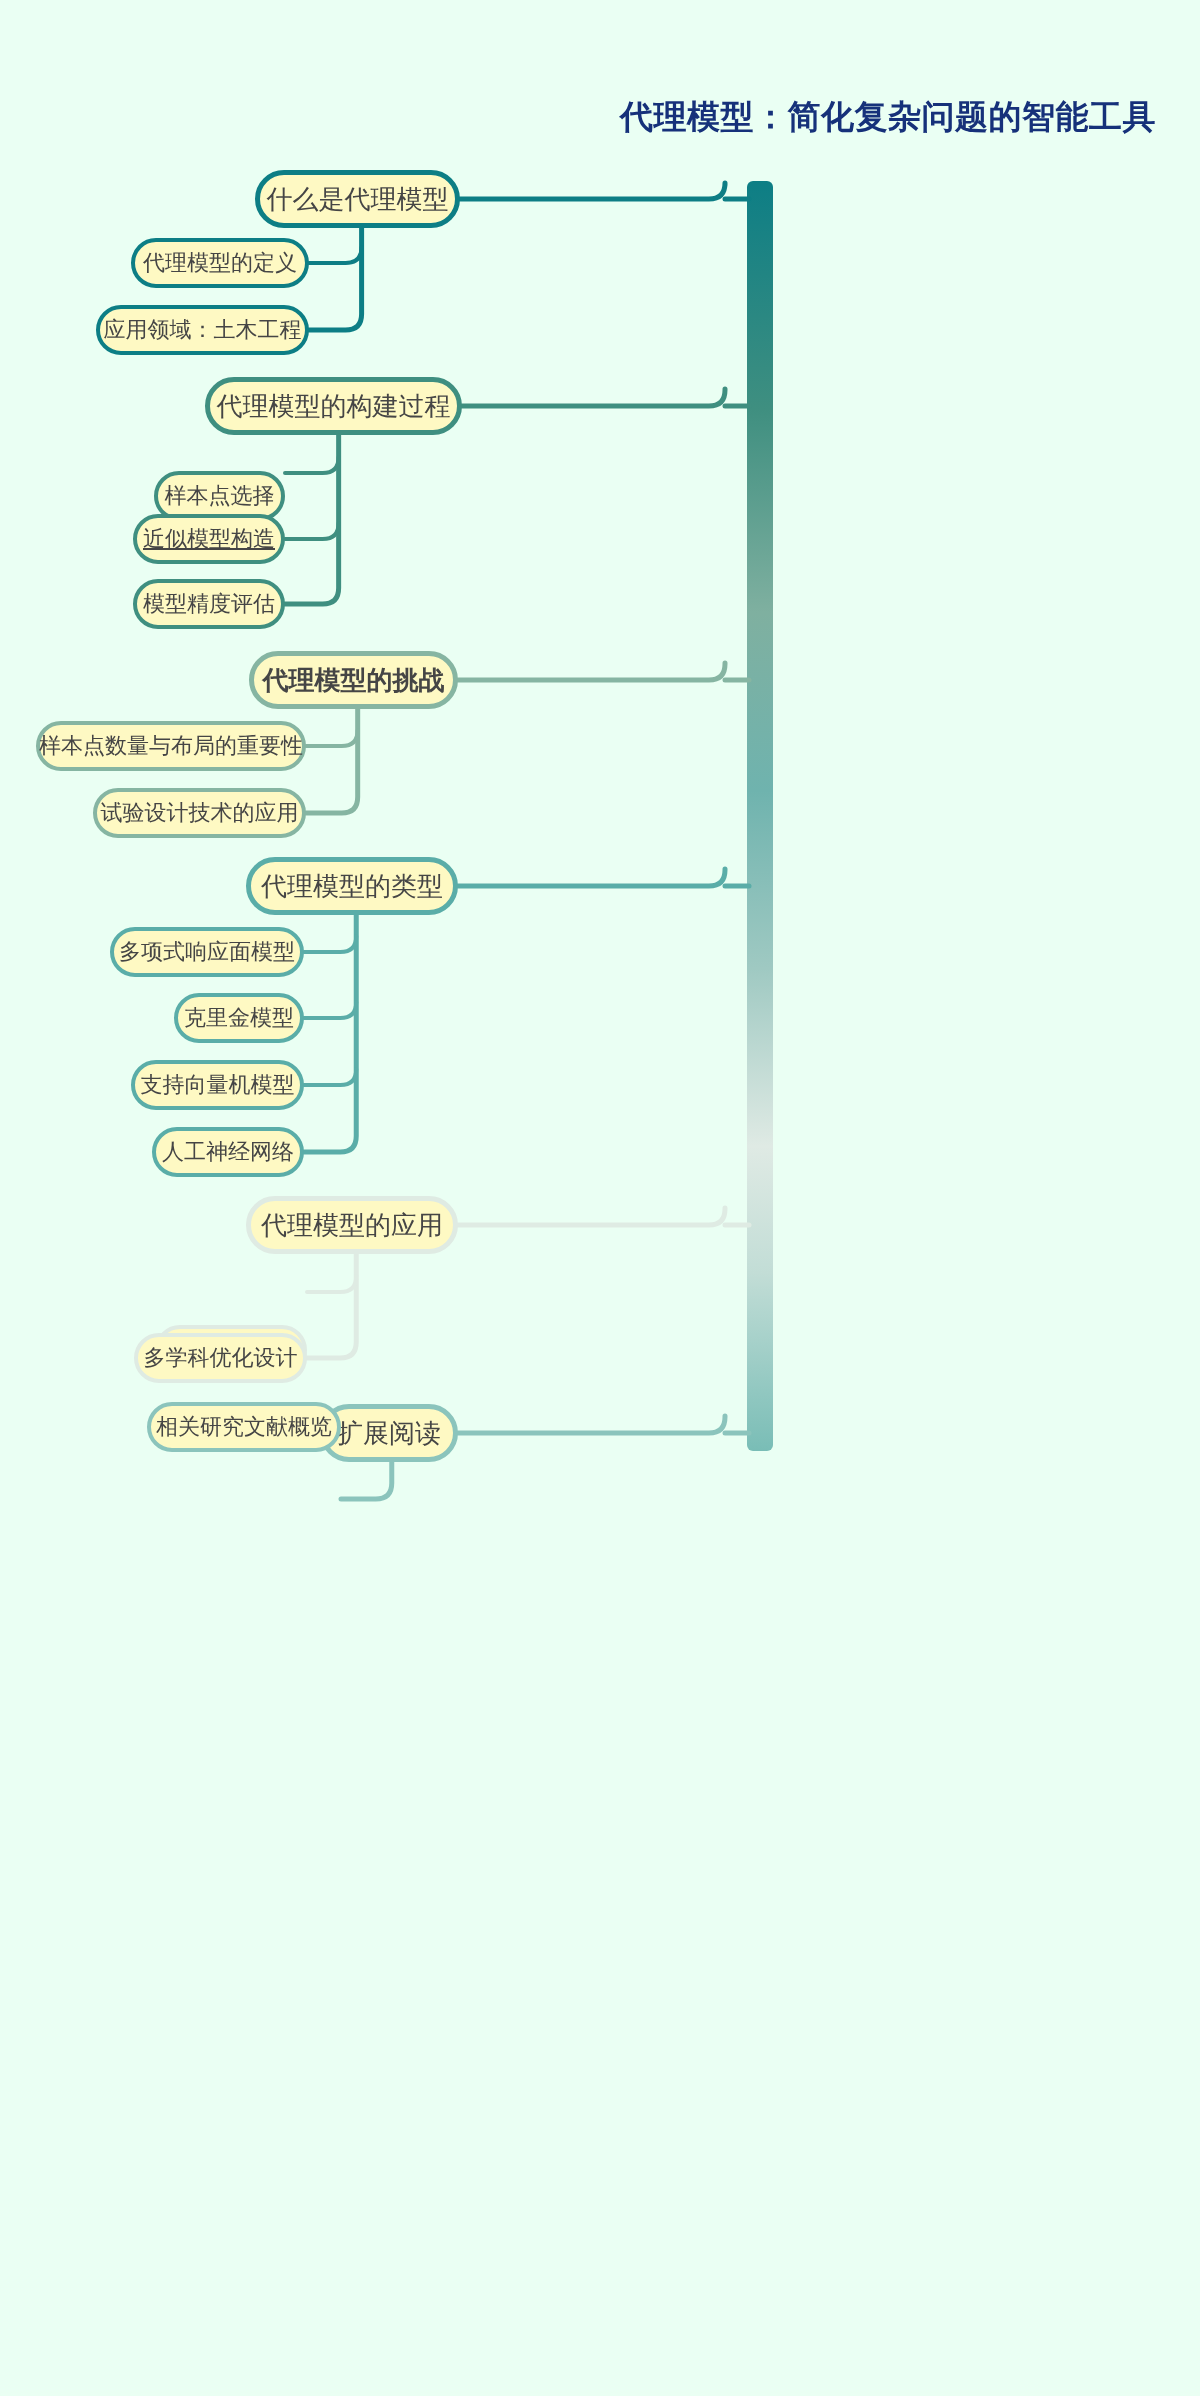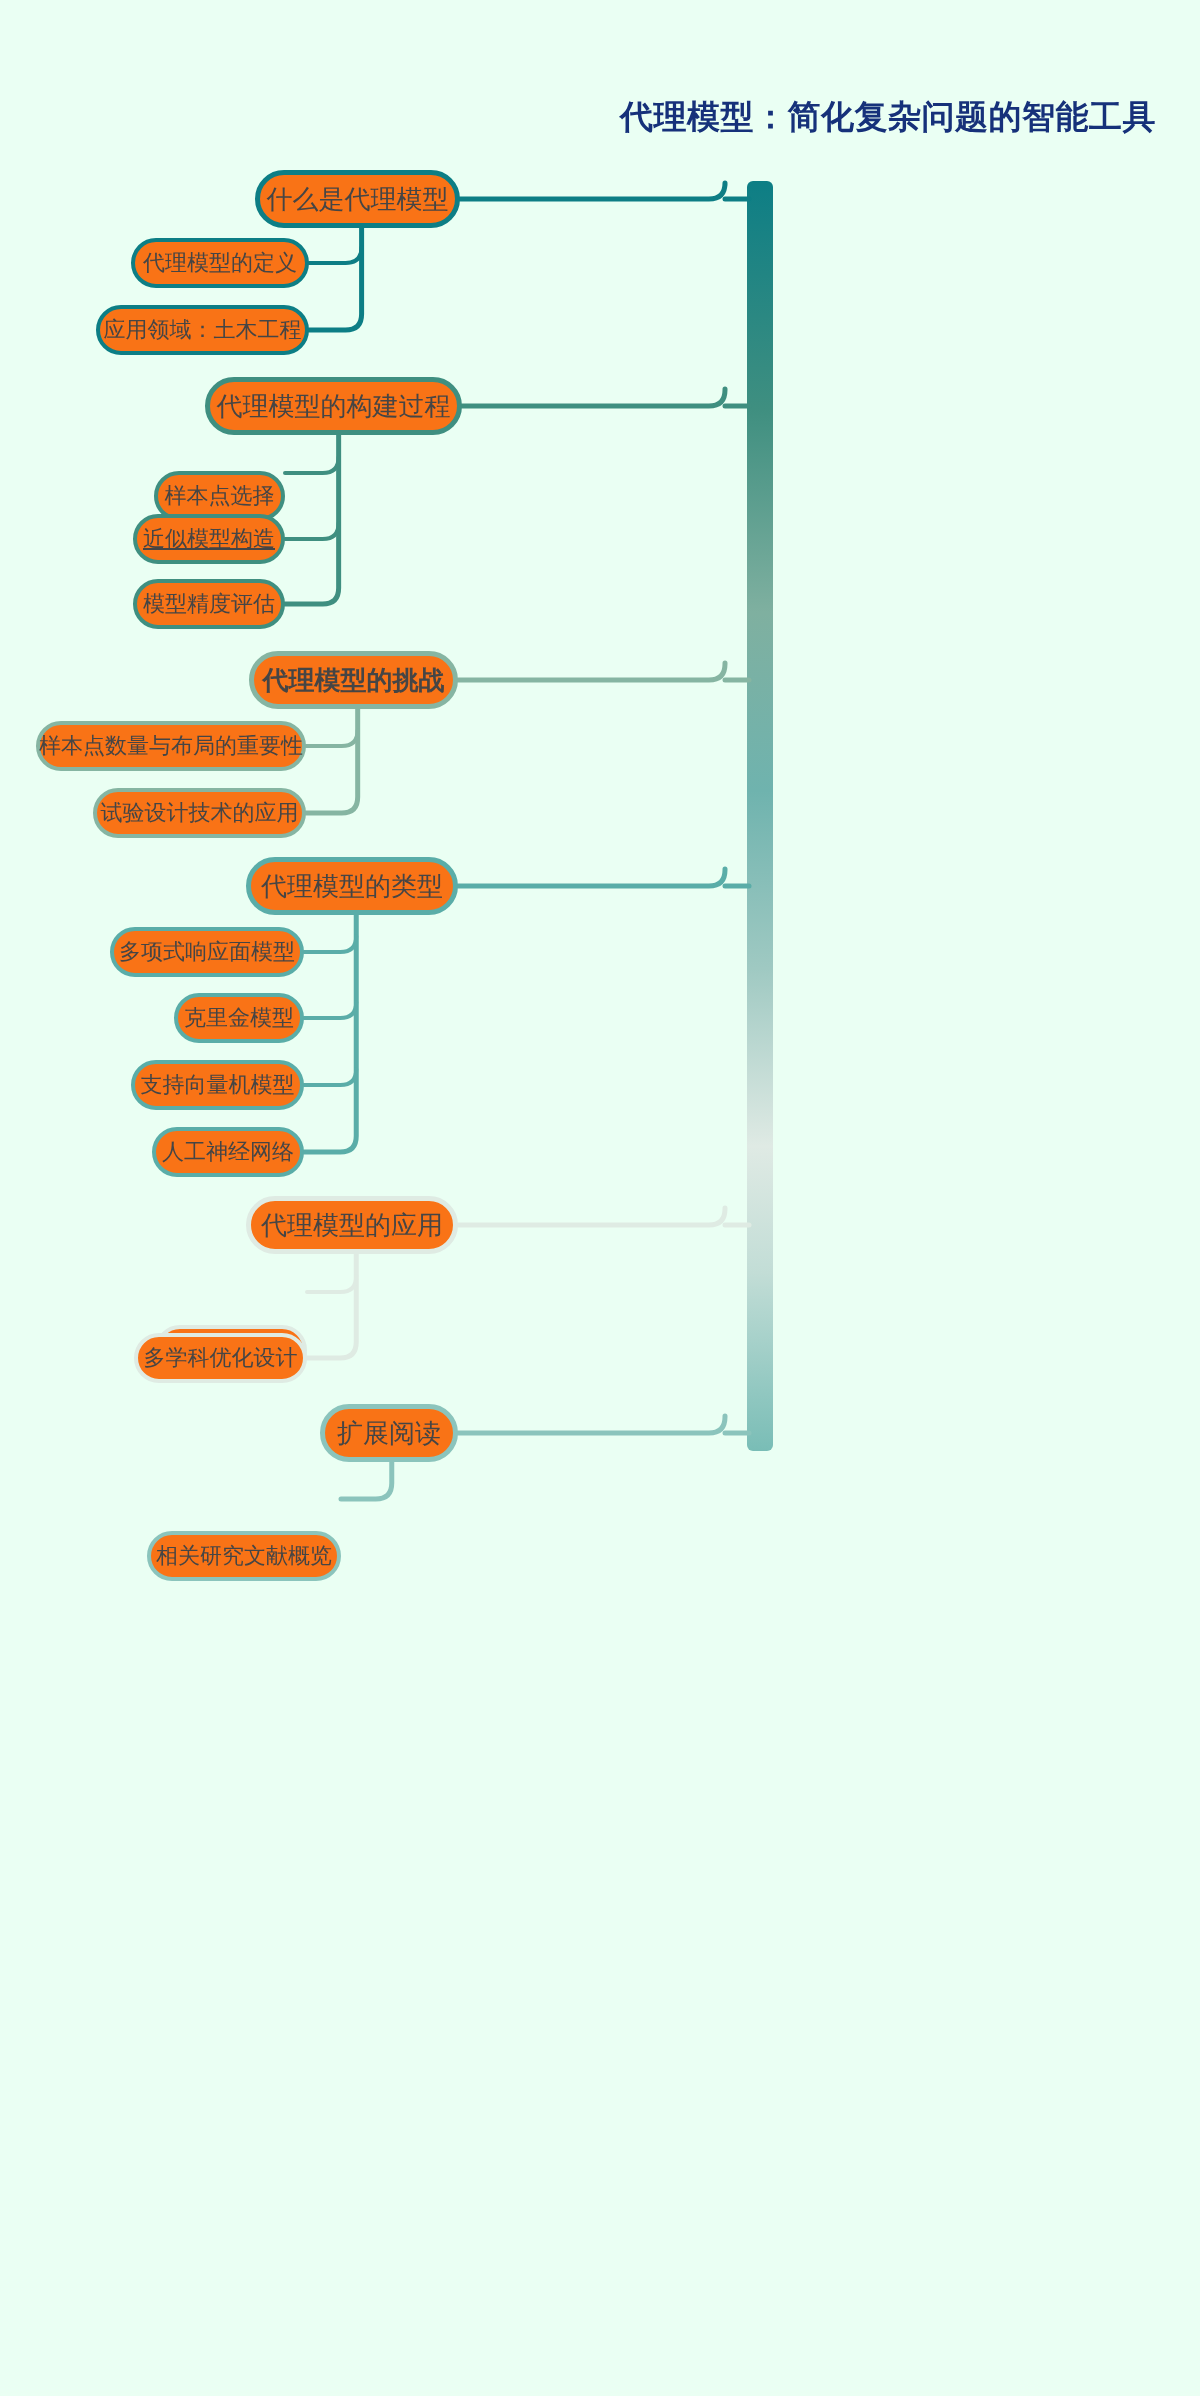--- a/index.html
+++ b/index.html
@@ -36,21 +36,21 @@
     font-weight: bold;
     color: #16317a;
     letter-spacing: 0.5px;
     white-space: nowrap;
     font-family: "Liberation Sans", "DejaVu Sans", sans-serif;
     margin-left: 26px;
   }
   .node {
     position: absolute;
     box-sizing: border-box;
-    background: #f97316;
+    background: #fef9c3;
     border-style: solid;
     border-color: #0d7e85;
     border-radius: 999px;
     display: flex;
     align-items: center;
     justify-content: center;
     white-space: nowrap;
     color: #454545;
     font-family: "Liberation Sans", "DejaVu Sans", sans-serif;
   }
@@ -173,17 +173,17 @@
       </div>
       <div class="node leaf" style="left: 155px; top: 1325px; width: 152px; border-color: rgb(223, 235, 227);">
         <span class="node-label">不确定性分析</span>
       </div>
       <div class="node leaf" style="left: 134px; top: 1333px; width: 173px; border-color: rgb(223, 235, 227); text-align: center;">
         <span class="node-label">多学科优化设计</span>
       </div>
       <div class="node branch" style="left: 320px; top: 1404px; width: 138px; border-color: rgb(139, 196, 188);">
         <span class="node-label">扩展阅读</span>
       </div>
-      <div class="node leaf" style="left: 147px; top: 1531px; width: 194px; border-color: rgb(139, 196, 188); justify-content: center;">
+      <div class="node leaf" style="left: 147px; top: 1402px; width: 194px; border-color: rgb(139, 196, 188); justify-content: center;">
         <span class="node-label">相关研究文献概览</span>
       </div>
     </div>
 </div>
 
 </body></html>

